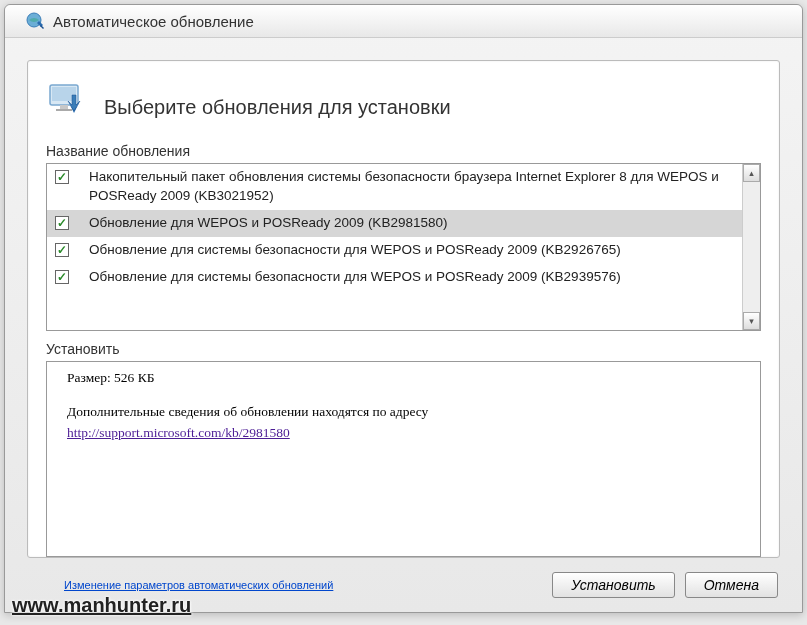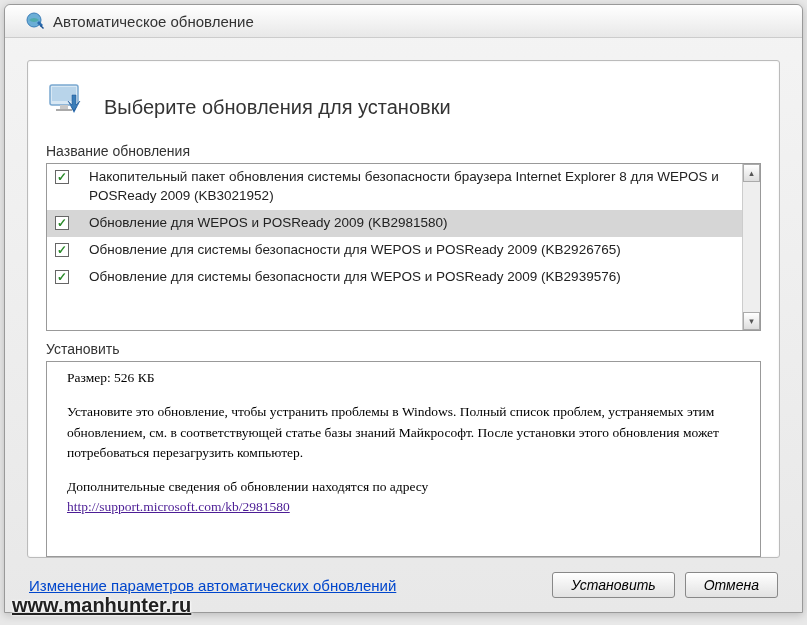--- a/index.html
+++ b/index.html
@@ -153,22 +153,23 @@
   cursor: pointer;
 }
 .footer-row {
   display: flex;
   align-items: center;
   padding: 14px 24px;
 }
 .footer-link {
   color: #0046cc;
   text-decoration: underline;
-  font-size: 15px;
+  font-size: 11px;
   cursor: pointer;
+  margin-left: 35px;
 }
 .spacer { flex: 1; }
 .btn {
   padding: 4px 18px;
   font-size: 14px;
   background: linear-gradient(to bottom, #fff, #e2e2e2);
   border: 1px solid #888;
   border-radius: 3px;
   margin-left: 10px;
   cursor: pointer;
@@ -242,21 +243,20 @@
         <div class="scrollbar">
           <div class="scroll-btn">▴</div>
           <div class="scroll-track"></div>
           <div class="scroll-btn">▾</div>
         </div>
       </div>
 
       <div class="section-label">Установить</div>
       <div class="details-box">
         <p>Размер: 526 КБ</p>
-        <p>Установите это обновление, чтобы устранить проблемы в Windows. Полный список проблем, устраняемых этим обновлением, см. в соответствующей статье базы знаний Майкрософт. После установки этого обновления может потребоваться перезагрузить компьютер.</p>
         <div>
           <span>Дополнительные сведения об обновлении находятся по адресу</span><br>
           <a class="link">http://support.microsoft.com/kb/2981580</a>
         </div>
       </div>
 
     </div>
   </div>
 
   <div class="footer-row">

